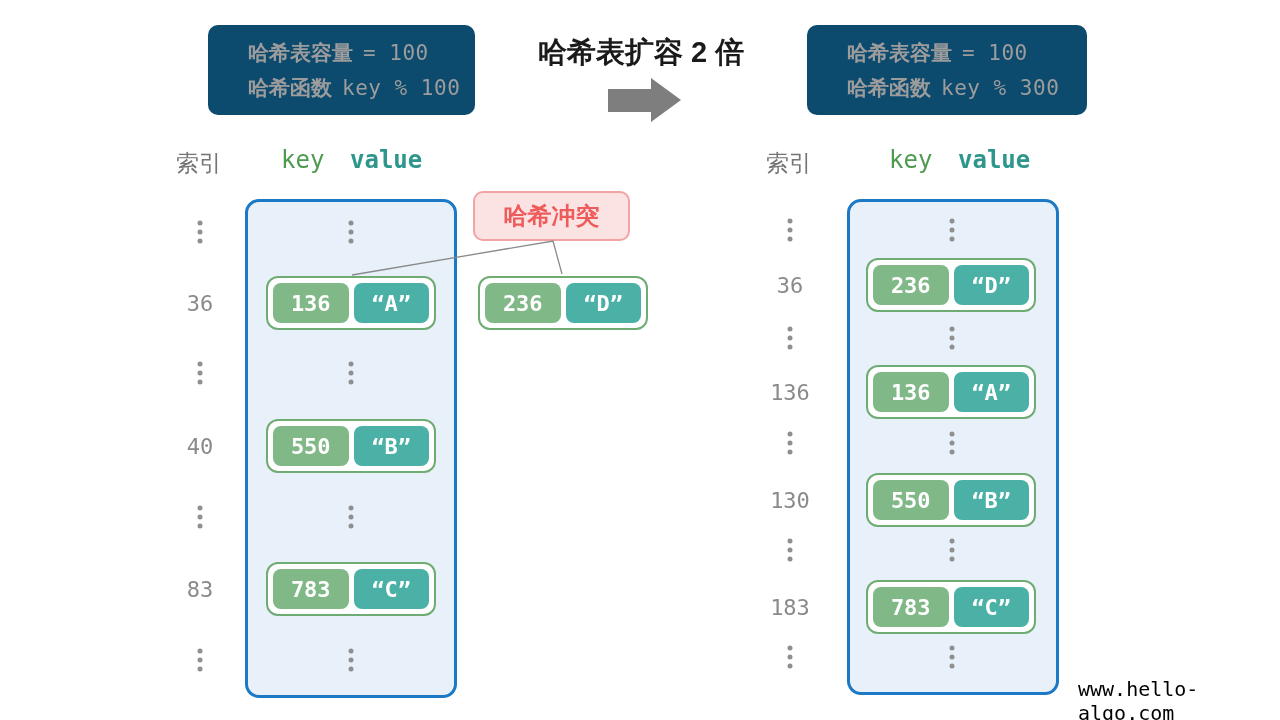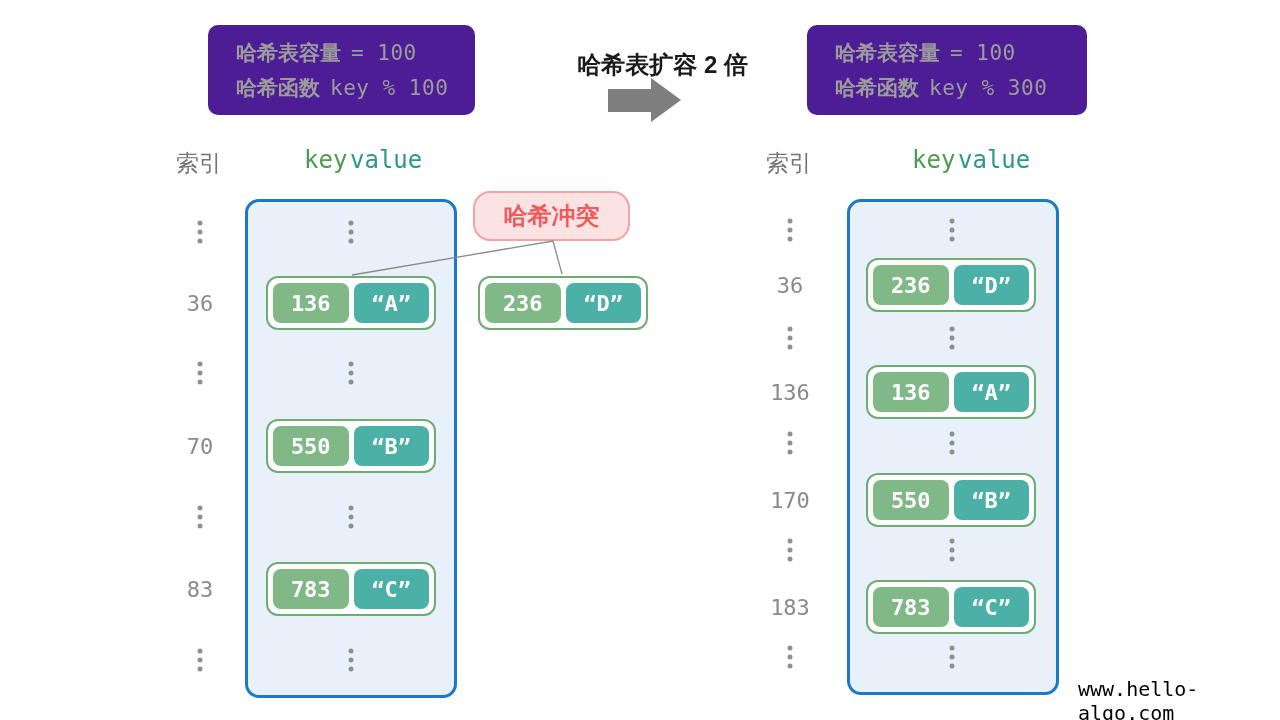--- a/index.html
+++ b/index.html
@@ -2,60 +2,60 @@
 <html><head>
 <meta charset="utf-8">
 <style>
   html,body { margin:0; padding:0; background:#fff; }
   .canvas {
     position:relative; width:1280px; height:720px; background:#ffffff;
     font-family:"Liberation Sans", sans-serif; overflow:hidden;
   }
   
   .cap-box {
-    position:absolute; background:#4c1d95; border-radius:10px;
+    position:absolute; background:#0c4a6e; border-radius:10px;
     display:flex; flex-direction:column; justify-content:center; gap:7px;
-    padding-left:28px; box-sizing:border-box; color:#9C9C9C;
+    padding-left:40px; box-sizing:border-box; color:#9C9C9C;
   }
   .cap-line { display:flex; align-items:baseline; gap:10px; }
   .cap-label { font-weight:700; font-size:21px; }
   .cap-value { font-family:"DejaVu Sans Mono", monospace; font-size:21px; letter-spacing:0.5px; }
   
-  .expand-title { position:absolute; left:538px; top:33px; width:210px; text-align:right;
-    font-weight:700; font-size:24px; color:#1A1A1A;margin-top:16px; }
+  .expand-title { position:absolute; left:538px; top:33px; width:210px; text-align:left;
+    font-weight:700; font-size:29px; color:#1A1A1A; }
   .arrow-body { position:absolute; left:608px; top:89px; width:43px; height:23px; background:#7E7E7E; }
   .arrow-head { position:absolute; left:651px; top:78px; width:0; height:0;
     border-top:22px solid transparent; border-bottom:22px solid transparent;
     border-left:30px solid #7E7E7E; }
   
   .hdr { position:absolute; font-size:23px; color:#757575; }
   .hdr-mono { position:absolute; font-family:"DejaVu Sans Mono", monospace; font-size:24px; }
-  .hdr-key { color:#4E9B50;margin-left:23px; }
-  .hdr-value { color:#2E968C; }
+  .hdr-key { color:#4E9B50; }
+  .hdr-value { color:#2E968C;font-weight:bold; }
   
   .table-box { position:absolute; background:#E8F1FA; border:3px solid #1B79C5;
     border-radius:14px; box-sizing:border-box; }
   
   .idx { position:absolute; transform:translate(-50%,-50%);
     font-family:"DejaVu Sans Mono", monospace; font-size:22px; color:#8A8A8A; }
   
   .dots { position:absolute; transform:translate(-50%,-50%);
     display:flex; flex-direction:column; gap:4px; }
   .dots i { width:5px; height:5px; border-radius:50%; background:#8F8F8F; }
   
   .pair { position:absolute; width:170px; height:54px; background:#ffffff;
     border:2px solid #6FAC74; border-radius:12px;
     display:flex; gap:5px; padding:5px; box-sizing:border-box; }
   .cell { flex:1; border-radius:8px; display:flex; align-items:center; justify-content:center;
     color:#ffffff; font-family:"DejaVu Sans Mono", monospace; font-size:22px; font-weight:700; }
   .cell.key { background:#81B887; }
   .cell.val { background:#4BB1A7; }
   
   .collision { position:absolute; left:473px; top:191px; width:157px; height:50px;
-    background:#FBE3E3; border:2px solid #F2A3A3; border-radius:17px; box-sizing:border-box;
+    background:#FBE3E3; border:2px solid #F2A3A3; border-radius:10px; box-sizing:border-box;
     display:flex; align-items:center; justify-content:center;
     color:#EE5B5B; font-weight:700; font-size:24px; }
   .lines { position:absolute; left:0; top:0; pointer-events:none; }
   .watermark { position:absolute; left:1078px; top:677px;
     font-family:"DejaVu Sans Mono", monospace; font-size:20px; color:#000000; }
 </style>
 </head>
 <body>
 
 <div class="canvas">
@@ -96,21 +96,21 @@
       <i></i>
       <i></i>
       <i></i>
     </div>
   <div class="idx" style="left:200px; top:303px;">36</div>
   <div class="dots" style="left:200px; top:373px;">
       <i></i>
       <i></i>
       <i></i>
     </div>
-  <div class="idx" style="left:200px; top:446px;">70</div>
+  <div class="idx" style="left:200px; top:446px;">40</div>
   <div class="dots" style="left:200px; top:517px;">
       <i></i>
       <i></i>
       <i></i>
     </div>
   <div class="idx" style="left:200px; top:589px;">83</div>
   <div class="dots" style="left:200px; top:660px;">
       <i></i>
       <i></i>
       <i></i>
@@ -176,21 +176,21 @@
       <i></i>
       <i></i>
       <i></i>
     </div>
   <div class="idx" style="left:790px; top:392px;">136</div>
   <div class="dots" style="left:790px; top:443px;">
       <i></i>
       <i></i>
       <i></i>
     </div>
-  <div class="idx" style="left:790px; top:500px;">170</div>
+  <div class="idx" style="left:790px; top:500px;">130</div>
   <div class="dots" style="left:790px; top:550px;">
       <i></i>
       <i></i>
       <i></i>
     </div>
   <div class="idx" style="left:790px; top:607px;">183</div>
   <div class="dots" style="left:790px; top:657px;">
       <i></i>
       <i></i>
       <i></i>

